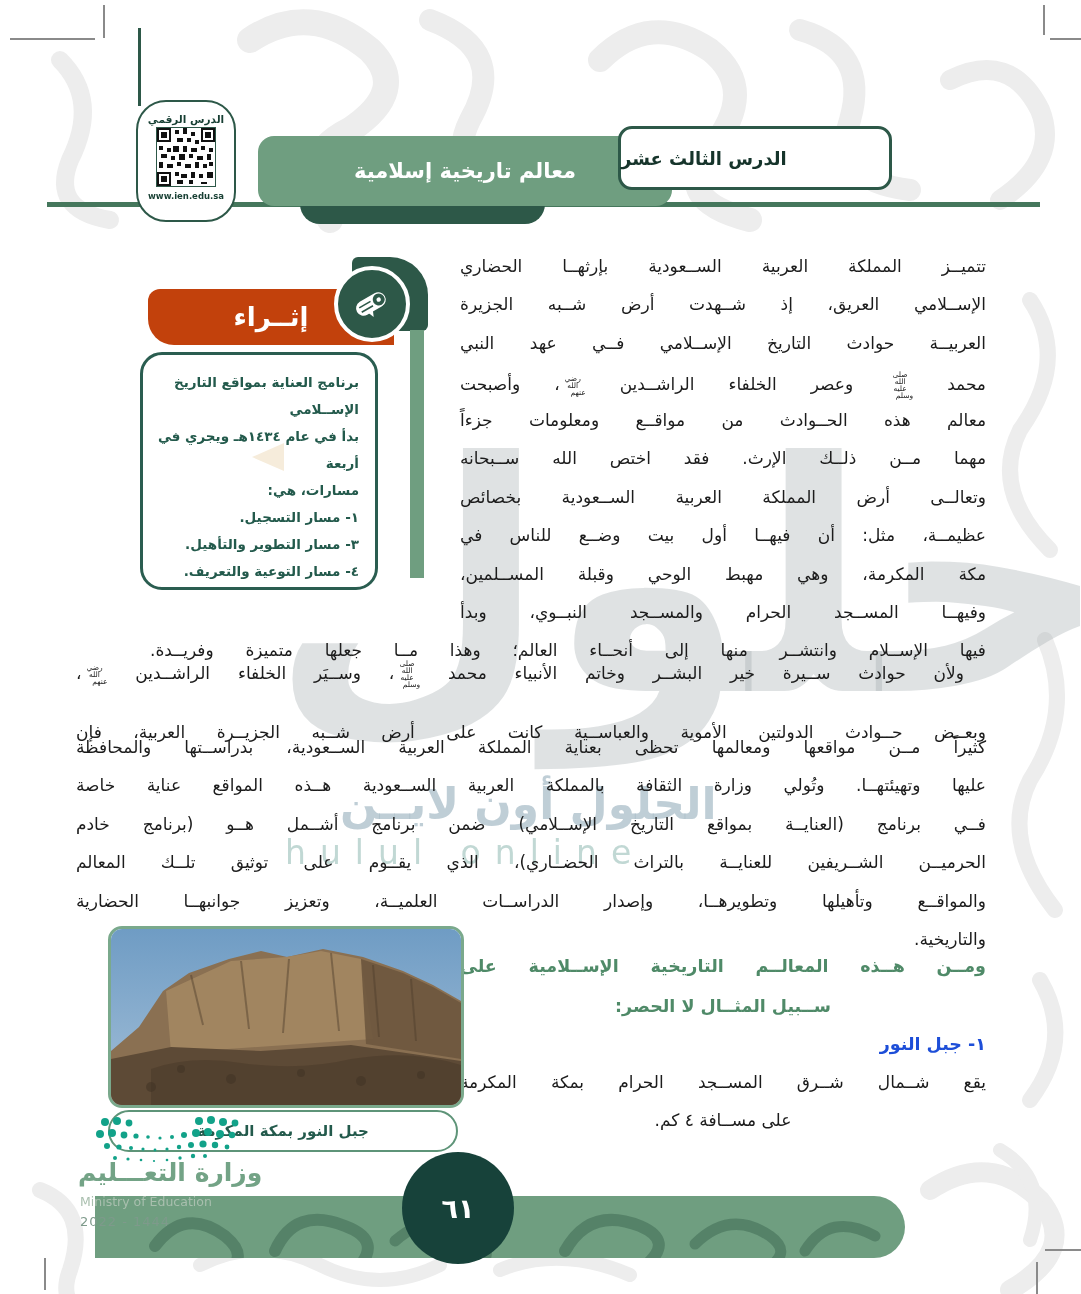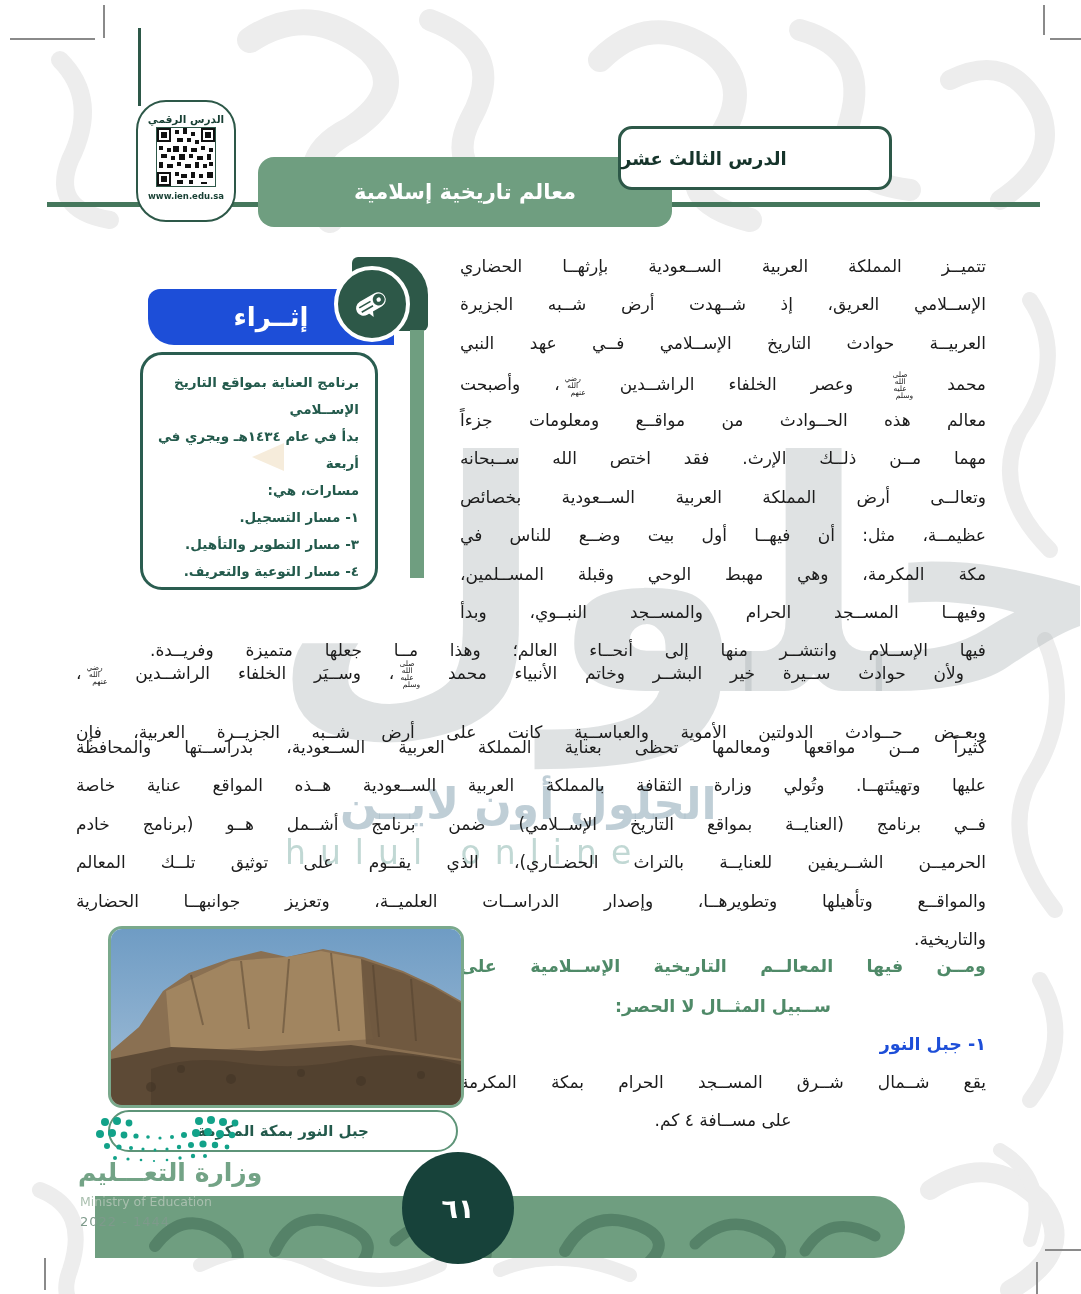--- a/index.html
+++ b/index.html
@@ -11,32 +11,32 @@
   #bg-callig{position:absolute;left:0;top:0;z-index:0;}
   .cropmark{position:absolute;background:#8a8a8a;z-index:5;}
   
   .vrule{position:absolute;left:138px;top:28px;width:3px;height:78px;background:#2d5848;z-index:2;}
   .hrule{position:absolute;left:47px;top:202px;width:993px;height:5px;background:#45775c;z-index:1;}
   .qr-capsule{position:absolute;left:136px;top:100px;width:96px;height:118px;background:#fff;
     border:2.5px solid #2d5848;border-radius:30px;z-index:3;text-align:center;}
   .qr-label{font-size:10.5px;font-weight:bold;color:#173f33;margin-top:11px;direction:rtl;}
   .qr-url{font-size:8.5px;font-weight:bold;color:#173f33;}
   .title-banner{position:absolute;left:258px;top:136px;width:414px;height:70px;background:#6f9e80;
-    border-radius:16px;z-index:2;display:flex;align-items:center;justify-content:center;margin-top:21px;}
+    border-radius:16px;z-index:2;display:flex;align-items:center;justify-content:center;}
   .title-banner span{color:#fff;font-weight:bold;font-size:21px;direction:rtl;}
   .title-tab{position:absolute;left:300px;top:198px;width:245px;height:26px;background:#2d5848;
     border-radius:0 0 20px 20px;z-index:1;}
   .lesson-badge{position:absolute;left:618px;top:126px;width:268px;height:58px;background:#fff;
     border:3px solid #2d5848;border-radius:14px;z-index:2;display:flex;align-items:center;justify-content:flex-start;}
   .lesson-badge span{font-size:18px;font-weight:bold;color:#16342b;direction:rtl;}
   
   .enr-flag{position:absolute;left:352px;top:257px;width:76px;height:74px;background:#2d5848;
     border-radius:6px 38px 6px 6px;z-index:2;}
   .enr-stripe{position:absolute;left:410px;top:330px;width:14px;height:248px;background:#6f9e80;z-index:2;}
-  .enr-banner{position:absolute;left:148px;top:289px;width:246px;height:56px;background:#1d4ed8;
+  .enr-banner{position:absolute;left:148px;top:289px;width:246px;height:56px;background:#c2410c;
     border-radius:12px 0 0 26px;z-index:3;display:flex;align-items:center;justify-content:center;}
   .enr-banner span{color:#fff;font-weight:bold;font-size:26px;direction:rtl;}
   .enr-circle{position:absolute;left:334px;top:266px;width:68px;height:68px;background:#2d5848;
     border:4px solid #fff;border-radius:50%;z-index:4;display:flex;align-items:center;justify-content:center;}
   .enr-box{position:absolute;left:140px;top:352px;width:238px;height:238px;border:3px solid #2a5d50;
     border-radius:22px;z-index:3;box-sizing:border-box;}
   .enr-text{padding:14px 16px 0 10px;direction:rtl;text-align:right;font-size:13.5px;font-weight:bold;
     color:#235a4c;line-height:27px;}
   
   .ln{position:absolute;direction:rtl;font-size:17px;color:#1c1c1c;z-index:2;height:26px;}
@@ -217,21 +217,21 @@
 
 <div class="ln full jfy" style="top:660px;padding-right:22px;width:888px;">ولأن حوادث ســيرة خير البشــر وخاتم الأنبياء محمد <span class="hon">صلى الله عليه وسلم</span>، وســيَر الخلفاء الراشــدين <span class="hon">رضي الله عنهم</span>،</div>
 <div class="ln full jfy" style="top:722px">وبعــض حــوادث الدولتين الأموية والعباســية كانت على أرض شــبه الجزيــرة العربية، فإن</div>
 <div class="ln full jfy" style="top:737px">كثيراً مــن مواقعها ومعالمها تحظى بعناية المملكة العربية الســعودية، بدراســتها والمحافظة</div>
 <div class="ln full jfy" style="top:775px">عليها وتهيئتهــا. وتُولي وزارة الثقافة بالمملكة العربية الســعودية هــذه المواقع عناية خاصة</div>
 <div class="ln full jfy" style="top:814px">فــي برنامج (العنايــة بمواقع التاريخ الإســلامي) ضمن برنامج أشــمل هــو (برنامج خادم</div>
 <div class="ln full jfy" style="top:852px">الحرميــن الشــريفين للعنايــة بالتراث الحضــاري)، الذي يقــوم على توثيق تلــك المعالم</div>
 <div class="ln full jfy" style="top:891px">والمواقــع وتأهيلها وتطويرهــا، وإصدار الدراســات العلميــة، وتعزيز جوانبهــا الحضارية</div>
 <div class="ln full rgt" style="top:929px">والتاريخية.</div>
 
-<div class="ln col jfy green-head" style="top:956px">ومــن فيها المعالــم التاريخية الإســلامية على</div>
+<div class="ln col jfy green-head" style="top:956px">ومــن هــذه المعالــم التاريخية الإســلامية على</div>
 <div class="ln col ctr green-head" style="top:996px">ســبيل المثــال لا الحصر:</div>
 
 <div class="ln col rgt dark-head" style="top:1034px">١- جبل النور</div>
 <div class="ln col jfy" style="top:1072px">يقع شــمال شــرق المســجد الحرام بمكة المكرمة</div>
 <div class="ln col ctr" style="top:1110px">على مســافة ٤ كم.</div>
 
 <div class="photo">
   <svg width="350" height="176" viewBox="0 0 350 176">
     <defs>
       <linearGradient id="sky" x1="0" y1="0" x2="0" y2="1">

